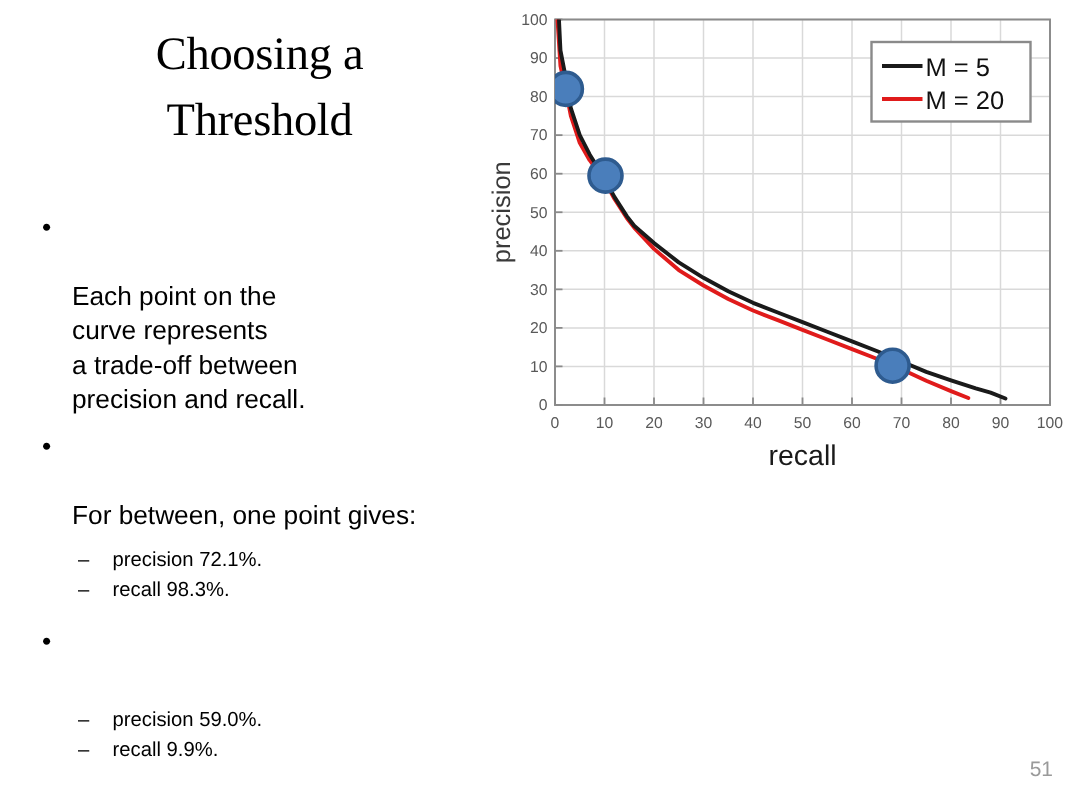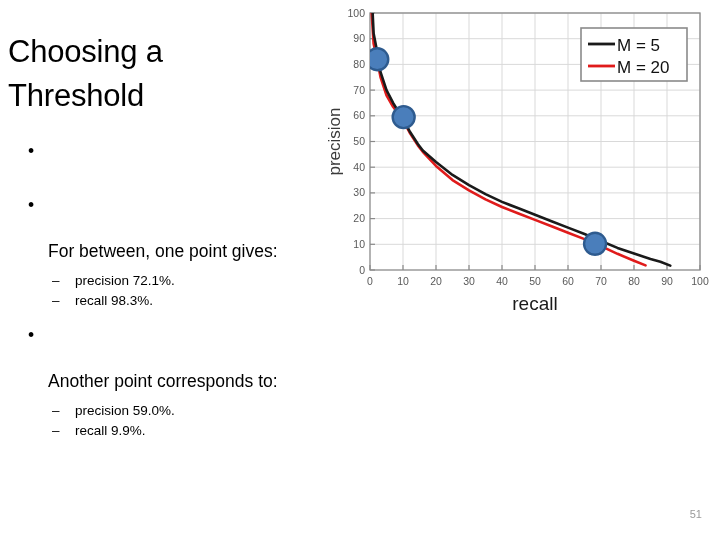--- a/index.html
+++ b/index.html
@@ -21,29 +21,30 @@
     position: absolute;
     left: 0; top: 0;
     width: 720px; height: 540px;
     background: #ffffff;
   }
 
   
   #title {
     position: absolute;
     left: 8px;
-    top: 30px;
+    top: 14px;
     width: 330px;
-    text-align: left;
+    text-align: center;
     font-size: 31px;
     line-height: 44px;
     font-weight: 400;
     letter-spacing: -0.2px;
     color: #000000;
     white-space: pre-line;
+    font-family: Liberation Serif, serif;
   }
 
   
   #body {
     position: absolute;
     left: 0px;
     top: 140px;
     width: 360px;
   }
   .bullet {
@@ -78,21 +79,21 @@
     line-height: 20px;
   }
   .gap-sm { height: 7px; }
   .gap-md { height: 13px; }
 
   
   #slide-number {
     position: absolute;
     right: 18px;
     bottom: 20px;
-    font-size: 11px;
+    font-size: 14px;
     color: #9a9a9a;
   }
 
   
   #chart {
     position: absolute;
     left: 326px;
     top: 0px;
     width: 394px;
     height: 315px;
@@ -104,20 +105,24 @@
 
 <div id="slide">
 
   <div id="title">Choosing a
 Threshold</div>
 
   <div id="body">
 
     <div class="bullet">
       <span class="bullet-mark">•</span>
+      <span>Each point on the
+curve represents
+a trade-off between
+precision and recall.</span>
     </div>
 
     <div class="gap-sm"></div>
 
     <div class="bullet">
       <span class="bullet-mark">•</span>
       <span>For between, one point gives:</span>
     </div>
     <div class="gap-sm"></div>
     <div class="subbullet">
@@ -126,21 +131,20 @@
     </div>
     <div class="subbullet">
       <span class="dash-mark">–</span>
       <span>recall 98.3%.</span>
     </div>
 
     <div class="gap-md"></div>
 
     <div class="bullet">
       <span class="bullet-mark">•</span>
-      <span>Another point corresponds to:</span>
     </div>
     <div class="gap-sm"></div>
     <div class="subbullet">
       <span class="dash-mark">–</span>
       <span>precision 59.0%.</span>
     </div>
     <div class="subbullet">
       <span class="dash-mark">–</span>
       <span>recall 9.9%.</span>
     </div>

